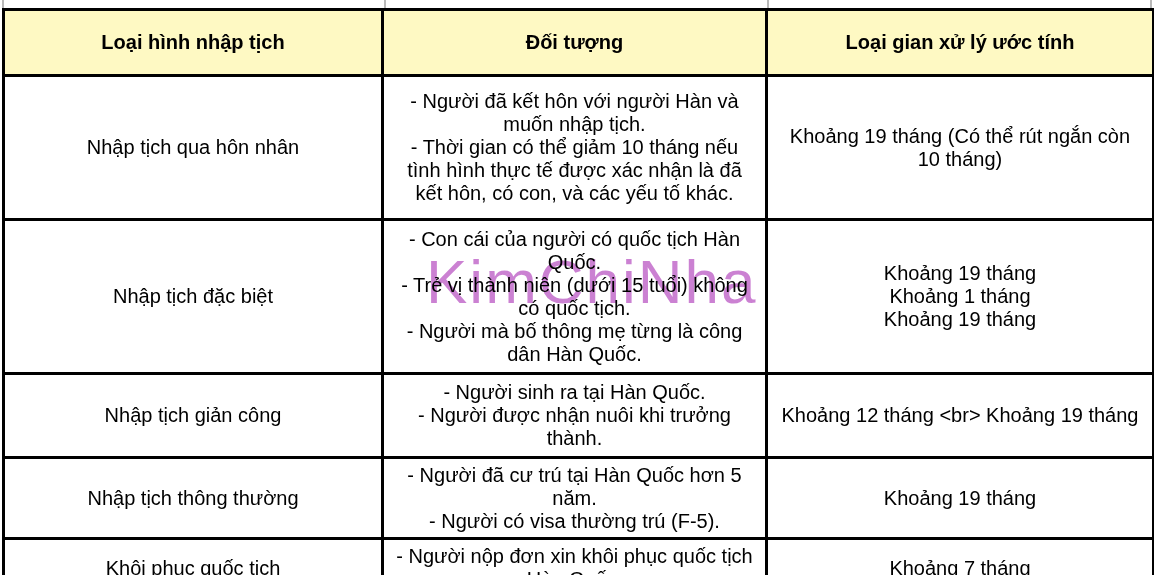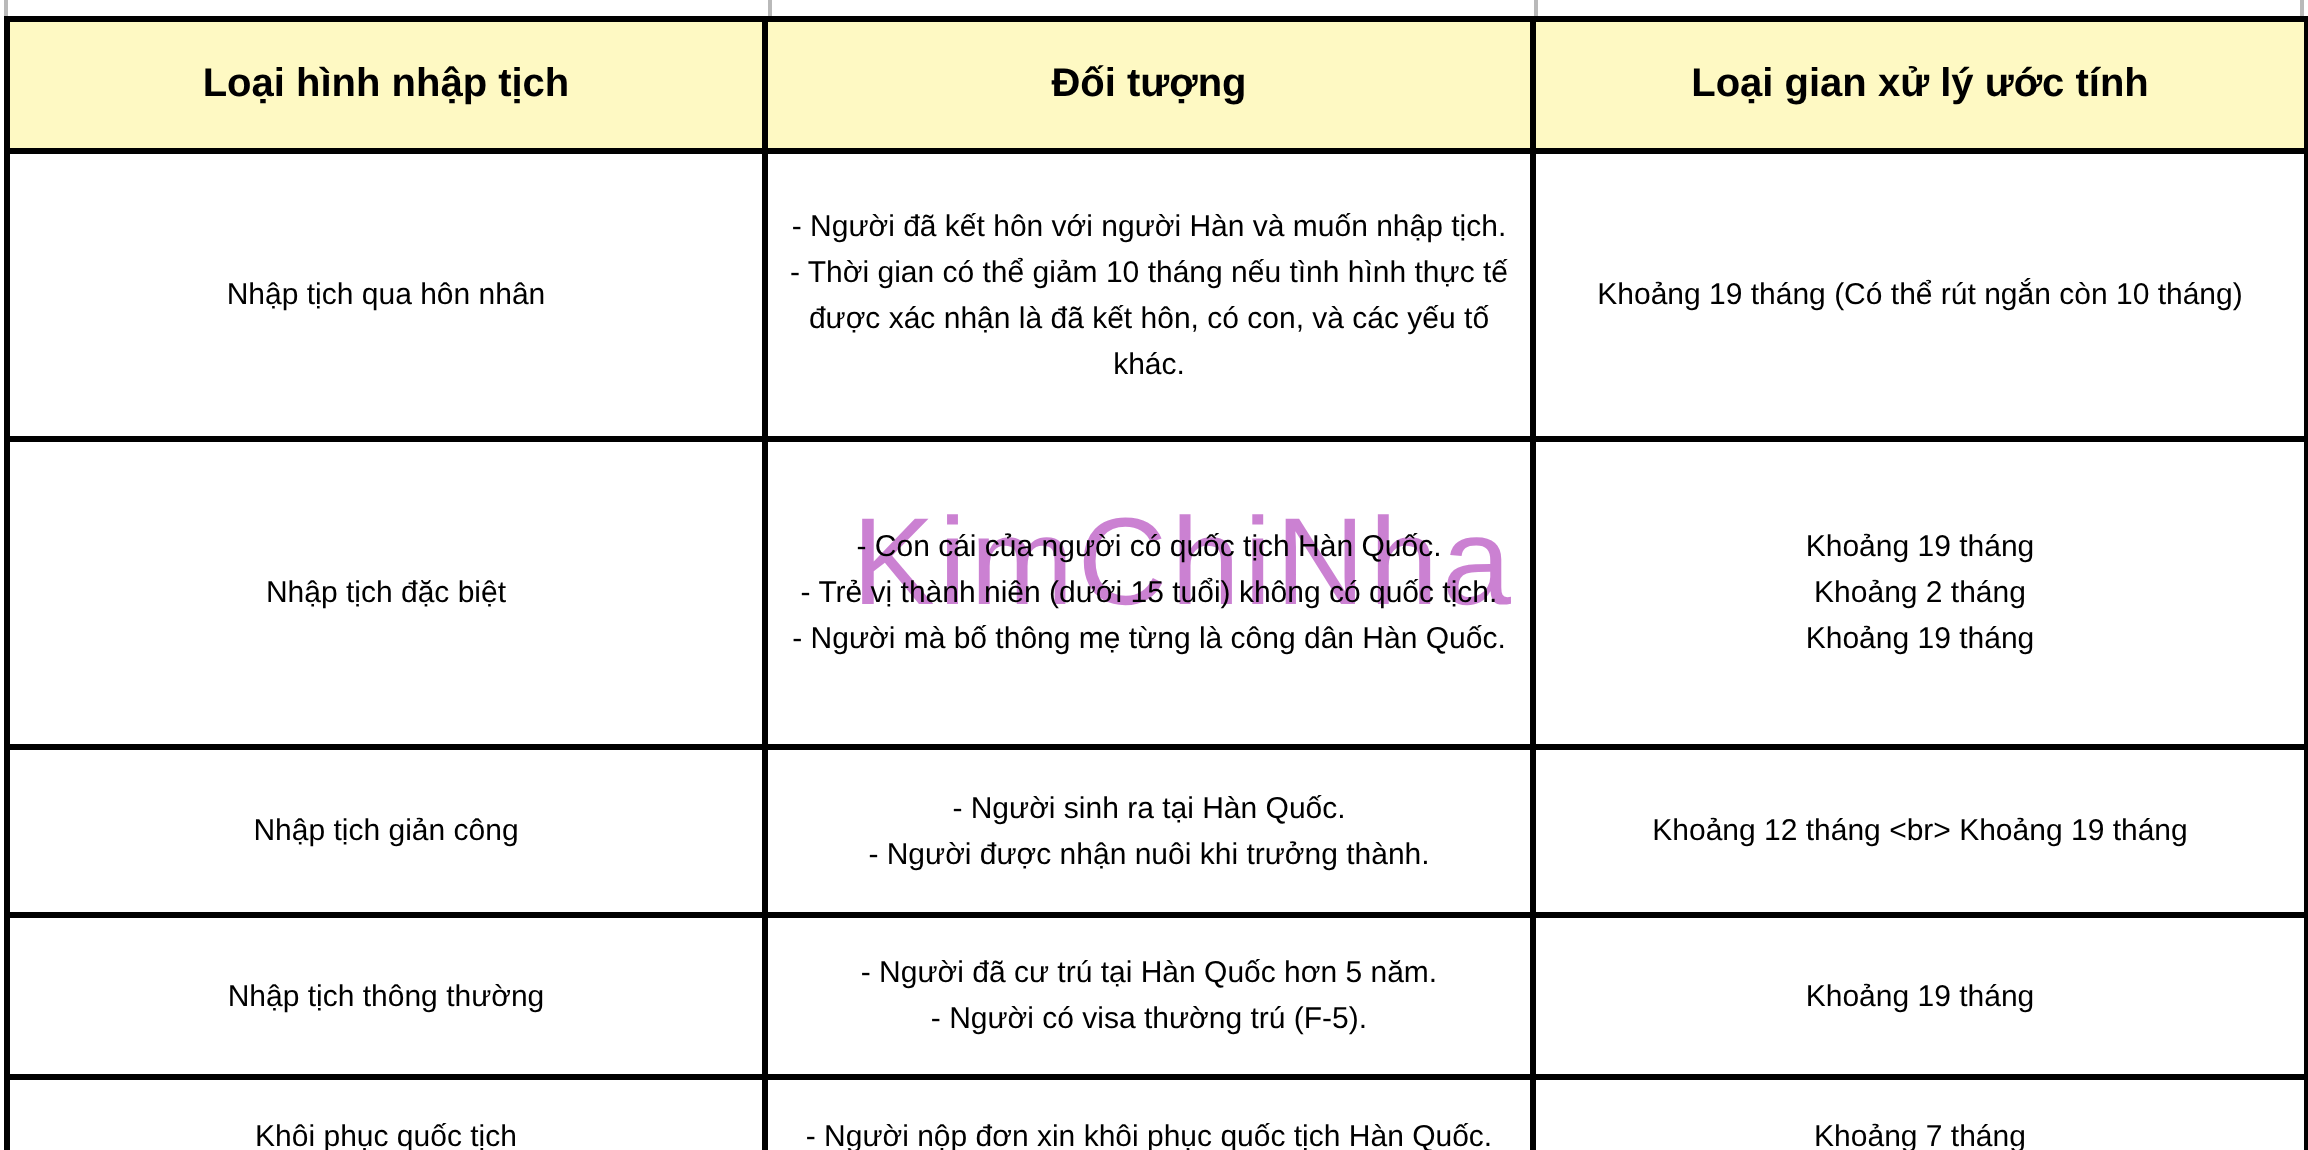--- a/index.html
+++ b/index.html
@@ -47,21 +47,21 @@
     padding:2px 8px;
     overflow:hidden;
   }
   .nat-table th{
     background:#fef9c3;
     font-size:20px;
     font-weight:bold;
     height:59px;
   }
   .nat-table td{
-    font-size:15px;
+    font-size:20px;
     line-height:23px;
     background:transparent;
   }
   tr.row-1 td{height:137px;}
   tr.row-2 td{height:147px;margin-left:28px;}
   tr.row-3 td{height:77px;}
   tr.row-4 td{height:74px;}
   tr.row-5 td{height:52px;}
   .line{margin:0;}
 </style>
@@ -103,21 +103,21 @@
       </tr>
       <tr class="row-2">
         <td>Nhập tịch đặc biệt</td>
         <td>
           <div class="line">- Con cái của người có quốc tịch Hàn Quốc.</div>
           <div class="line">- Trẻ vị thành niên (dưới 15 tuổi) không có quốc tịch.</div>
           <div class="line">- Người mà bố thông mẹ từng là công dân Hàn Quốc.</div>
         </td>
         <td>
           <div class="line">Khoảng 19 tháng</div>
-          <div class="line">Khoảng 2 tháng</div>
+          <div class="line">Khoảng 1 tháng</div>
           <div class="line">Khoảng 19 tháng</div>
         </td>
       </tr>
       <tr class="row-3">
         <td>Nhập tịch giản công</td>
         <td>
           <div class="line">- Người sinh ra tại Hàn Quốc.</div>
           <div class="line">- Người được nhận nuôi khi trưởng thành.</div>
         </td>
         <td>

